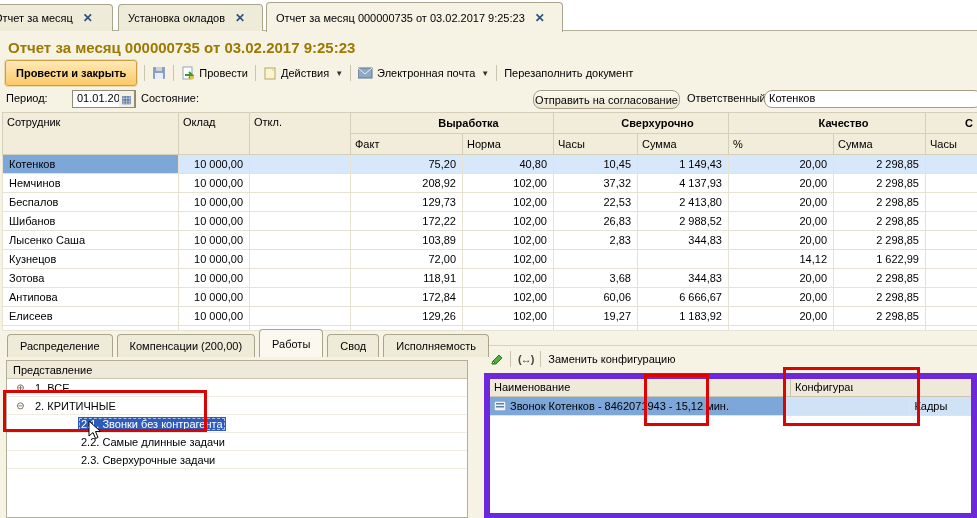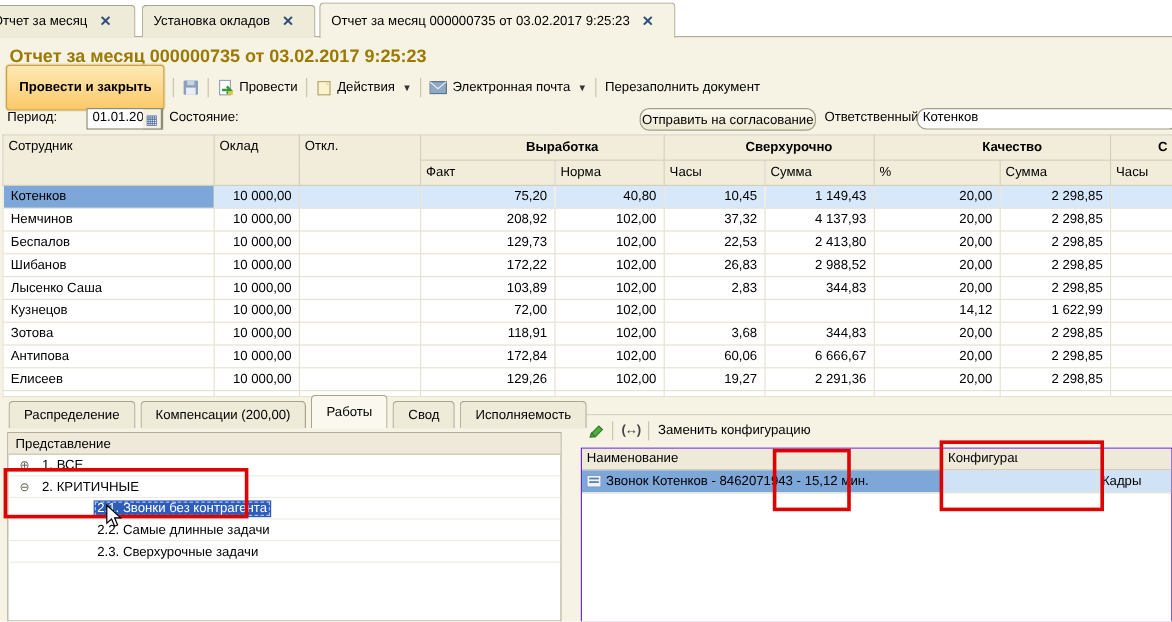--- a/index.html
+++ b/index.html
@@ -12,21 +12,21 @@
   .wtab { position:absolute; top:4px; height:27px; background:#efebd9; border:1px solid #a9a48c; border-bottom:none;
           border-radius:4px 4px 0 0; display:flex; align-items:center; gap:10px; padding:0 9px; white-space:nowrap; overflow:hidden; }
   .wtab.active { top:2px; height:30px; background:#f6f3e5; z-index:3; }
   .wtab .x { color:#2d4f7c; font-weight:bold; font-size:12px; line-height:1; }
 
   
   .pagetitle { position:absolute; left:8px; top:39px; font-size:15px; font-weight:bold; color:#9c7900; }
 
   
   .cmdbar { position:absolute; left:5px; top:62px; height:22px; display:flex; align-items:center; gap:7px; }
-  .btn-primary { display:flex; align-items:center; height:38px; padding:0 10px; font-weight:bold; font-size:11px;
+  .btn-primary { display:flex; align-items:center; height:26px; padding:0 10px; font-weight:bold; font-size:11px;
                  background:linear-gradient(#ffe9b6,#fbc968); border:1px solid #cf9e44; border-radius:3px; box-shadow:0 0 0 1px #e8dcae;text-align:center; }
   .sep { width:1px; height:16px; background:#c9c4ac; }
   .tool { display:flex; align-items:center; gap:4px; white-space:nowrap; }
   .dd { font-size:8px; color:#333; margin-left:2px; }
   .icon { display:inline-block; line-height:0; }
 
   
   .lbl { position:absolute; top:92px; white-space:nowrap; }
   .field { position:absolute; top:90px; height:18px; background:#fff; border:1px solid #8f8c77; padding:1px 4px; white-space:nowrap; overflow:hidden; }
   .rounded { border-radius:8px; border-color:#a19d86; }
@@ -59,21 +59,21 @@
   .treerow { height:18px; display:flex; align-items:center; border-bottom:1px solid #f0ede0; }
   .treerow .glyph { width:11px; margin-left:8px; color:#6b6753; font-size:10px; text-align:center; }
   .treerow .tlabel { margin-left:6px; padding:1px 3px; }
   .treerow.lvl1 .tlabel { margin-left:52px; }
   .treerow.selected .tlabel { background:#2d5cbb; color:#fff; outline:1px dashed #a9c0ea; outline-offset:-2px; }
 
   
   .taskpanel { position:absolute; left:484px; top:345px; width:493px; height:173px; border-top:1px solid #d8d3bf; }
   .tasktools { height:26px; display:flex; align-items:center; gap:7px; padding-left:6px; }
   .swap { font-weight:bold; color:#444; letter-spacing:-1px; }
-  .tasktable { position:absolute; left:0; top:27px; width:493px; height:146px; background:#fff; border:1px solid #6d28d9; }
+  .tasktable { position:absolute; left:0; top:27px; width:493px; height:146px; background:#fff; border:6px solid #6d28d9; }
   .taskhead { display:flex; height:18px; background:#eee9d8; border-bottom:1px solid #cbc6b0; }
   .taskhead div { padding:2px 4px; border-right:1px solid #cbc6b0; overflow:hidden; white-space:nowrap; }
   .taskrow { display:flex; height:19px; }
   .taskrow div { padding:2px 4px; border-right:1px solid #e7e3d2; border-bottom:1px solid #e7e3d2; overflow:hidden; white-space:nowrap; display:flex; align-items:center; gap:4px; }
   .tc1 { width:301px; } .tc2 { width:130px; } .tc3 { width:62px; border-right:none !important; }
   .taskrow .tc1 { background:#7da6d9; }
   .taskrow .tc2, .taskrow .tc3 { background:#cfe2f6; }
 
   
   .anno { position:absolute; border:3px solid #dc0303; z-index:50; pointer-events:none; }
@@ -288,21 +288,21 @@
           <td class="num">2 298,85</td>
           <td class="num"></td>
         </tr>
         <tr>
           <td>Елисеев</td>
           <td class="num">10 000,00</td>
           <td class="num"></td>
           <td class="num">129,26</td>
           <td class="num">102,00</td>
           <td class="num">19,27</td>
-          <td class="num">2 291,36</td>
+          <td class="num">1 183,92</td>
           <td class="num">20,00</td>
           <td class="num">2 298,85</td>
           <td class="num"></td>
         </tr>
         <tr class="filler">
           <td></td>
           <td></td>
           <td></td>
           <td></td>
           <td></td>

